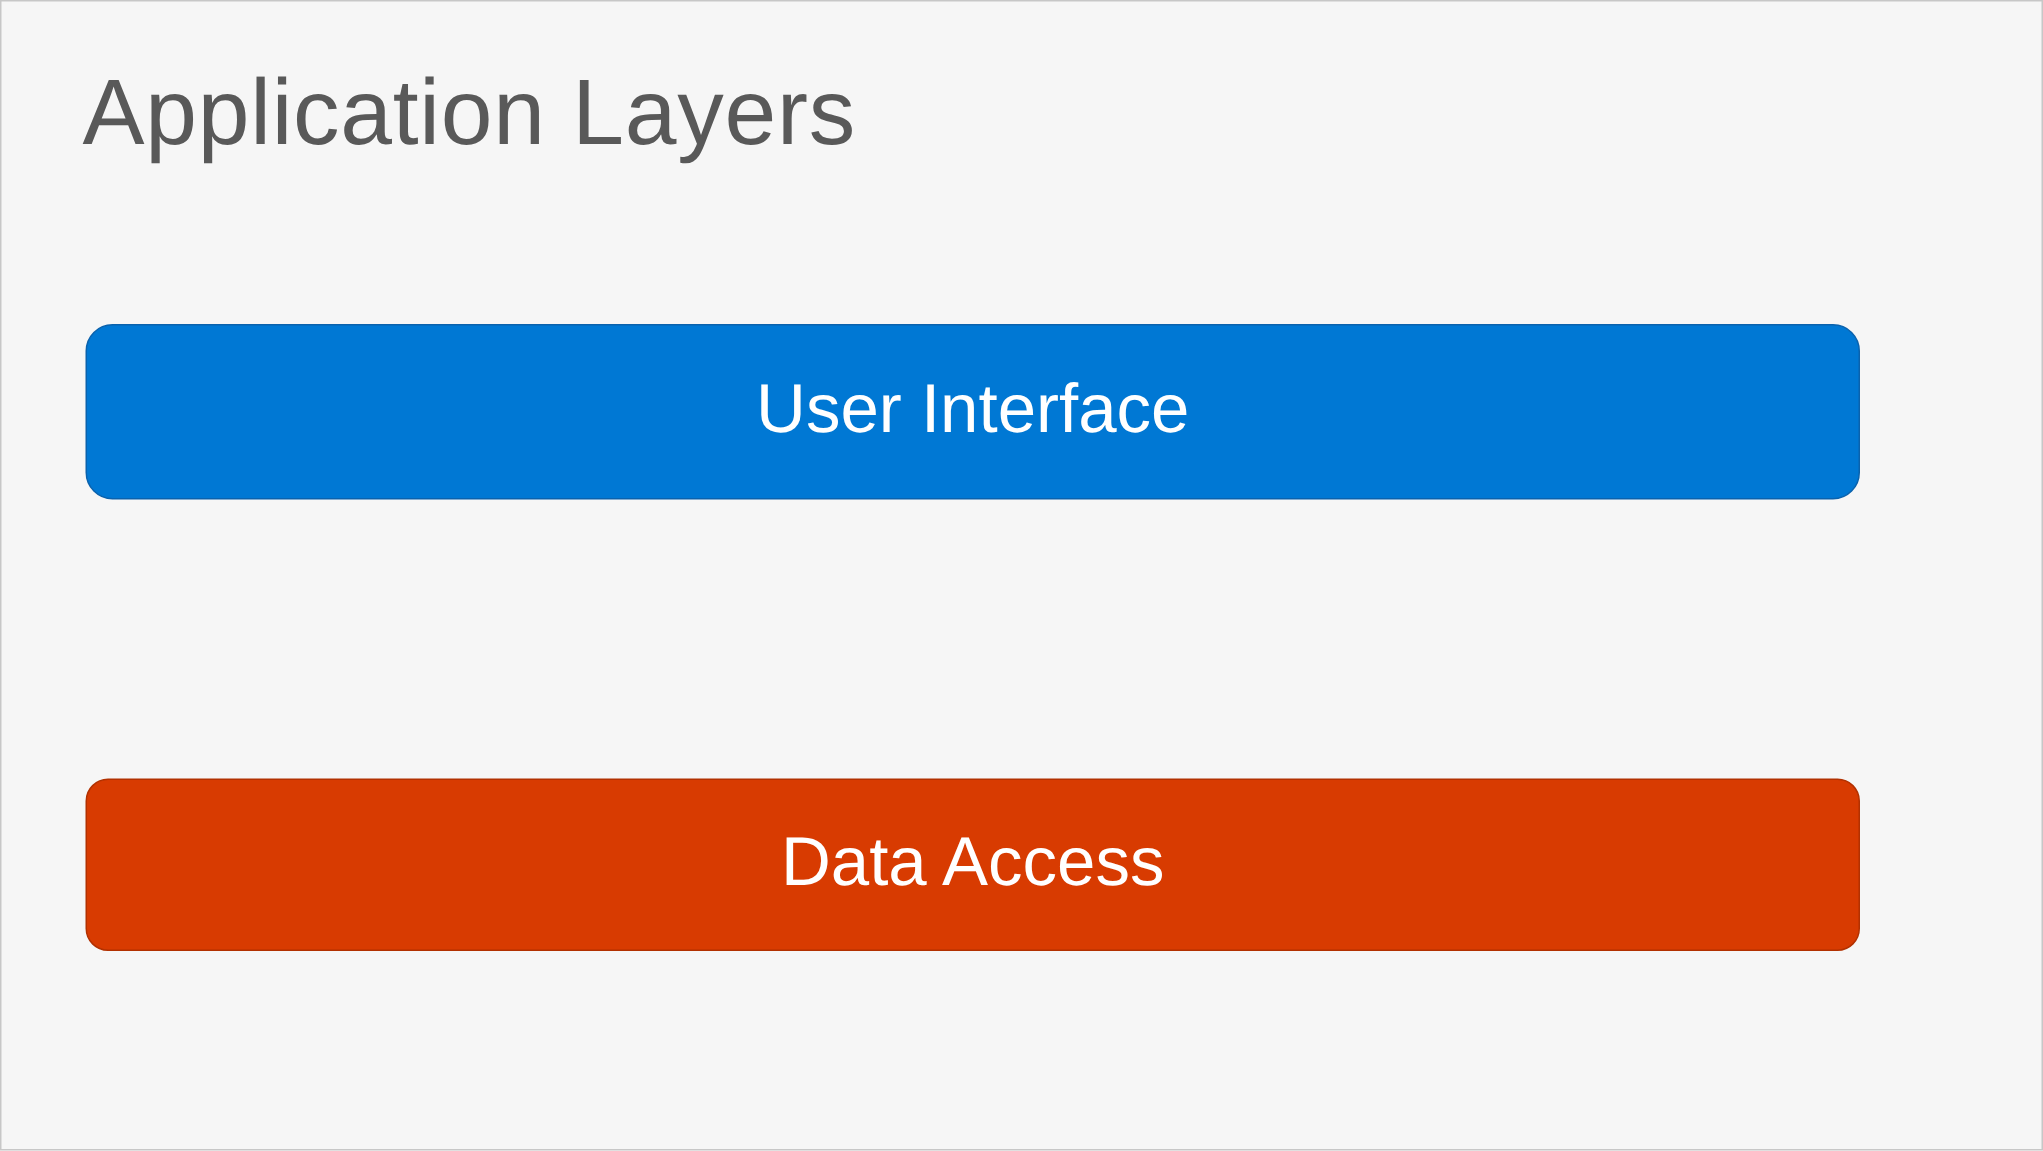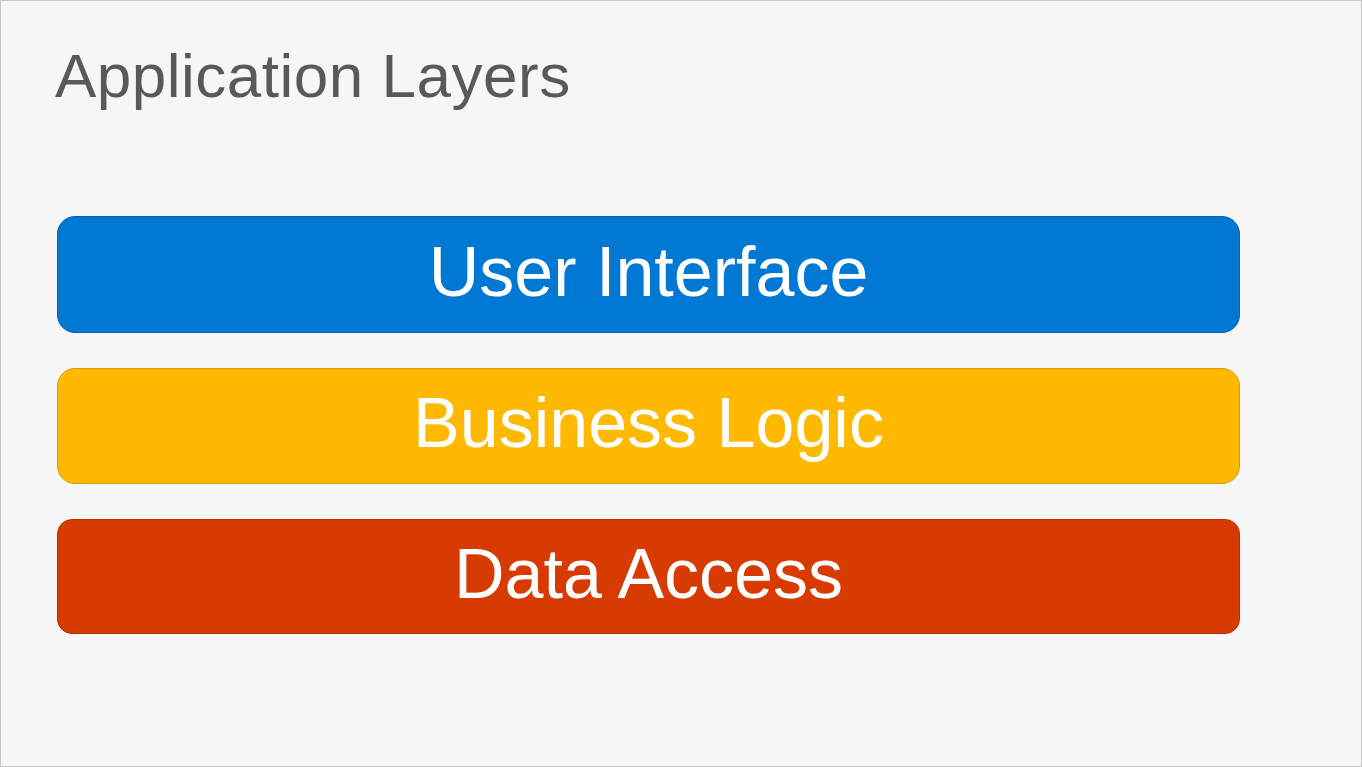--- a/index.html
+++ b/index.html
@@ -35,42 +35,39 @@
     width: 1183px;
     border-radius: 18px;
     border: 1px solid rgba(0,0,0,0.25);
     box-sizing: border-box;
     display: flex;
     align-items: center;
     justify-content: center;
   }
   .layer-label {
     color: #ffffff;
-    font-size: 70px;
+    font-size: 46px;
     font-weight: 400;
     line-height: 1;
     white-space: nowrap;
     padding-bottom: 6px; 
   }
   .layer-ui    { top: 215px; height: 117px; background: #0078d4; border-color: #0a62ad; }
   .layer-bl    { top: 367px; height: 116px; background: #ffb900; border-color: #d79d06; }
   .layer-da    { top: 518px; height: 115px; background: #d83b01; border-color: #b23101; border-radius: 15px; }
 </style>
 </head>
 <body>
 
 <div class="slide" style="background: rgb(246, 246, 246); border-color: rgb(199, 199, 199);">
 
   <div class="slide-title" style="color: rgb(89, 89, 89);">Application Layers</div>
 
   <div class="layer layer-ui" style="background: rgb(0, 120, 212); border-color: rgb(10, 98, 173);">
     <span class="layer-label" style="color: rgb(255, 255, 255);">User Interface</span>
   </div>
 
-  <div class="layer layer-bl" style="background: rgb(255, 185, 0); border-color: rgb(215, 157, 6);">
-    <span class="layer-label" style="color: rgb(255, 255, 255);">Business Logic</span>
-  </div>
 
   <div class="layer layer-da" style="background: rgb(216, 59, 1); border-color: rgb(178, 49, 1);">
     <span class="layer-label" style="color: rgb(255, 255, 255);">Data Access</span>
   </div>
 
 </div>
 
 </body></html>

